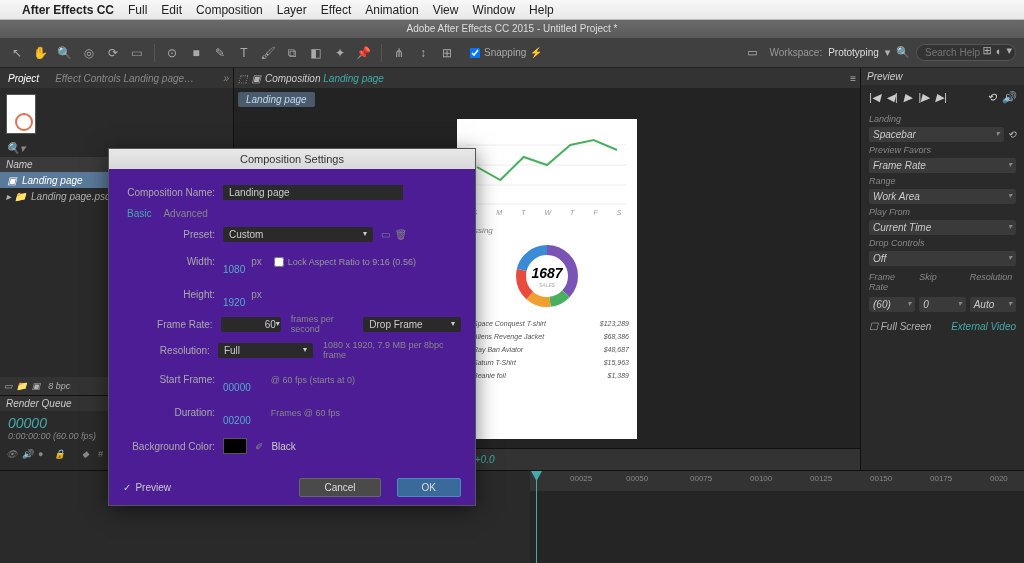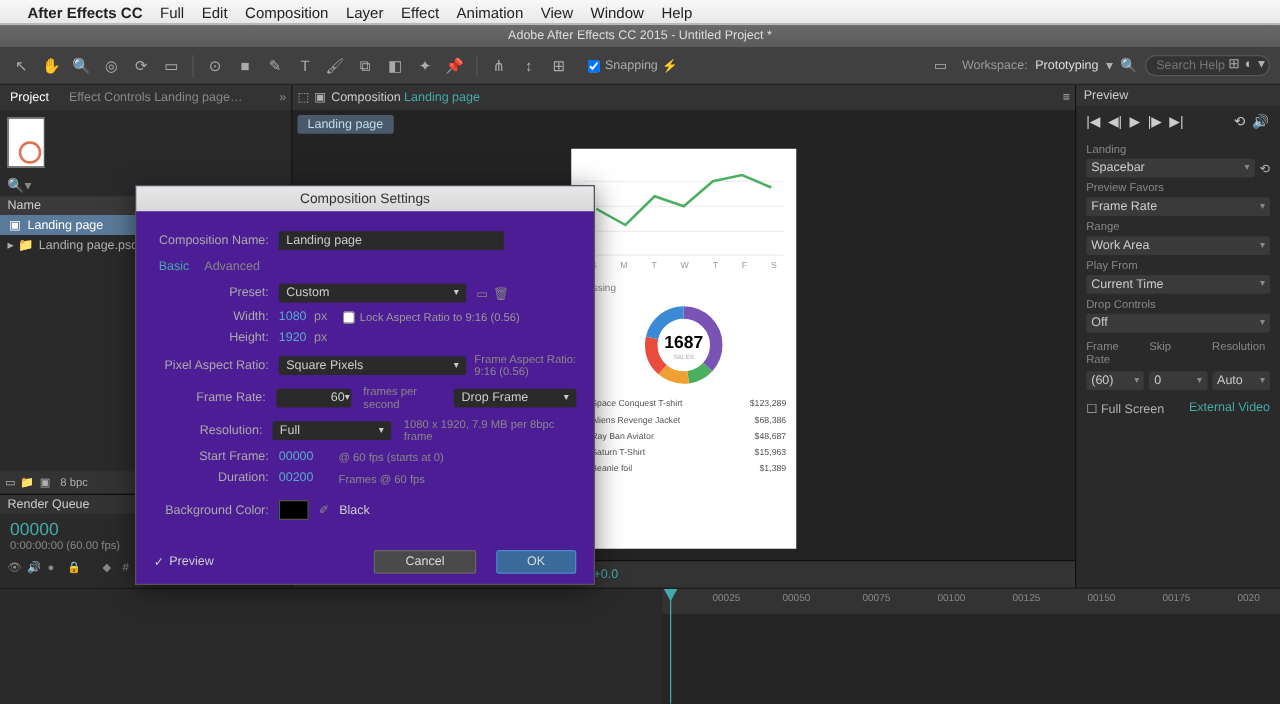--- a/index.html
+++ b/index.html
@@ -18,21 +18,21 @@
     .toolbar .tool-icon { width: 18px; height: 18px; display: flex; align-items: center; justify-content: center; color: #aaa; font-size: 12px; }
     .toolbar .sep { width: 1px; height: 18px; background: #555; margin: 0 2px; }
     .snapping { display: flex; align-items: center; gap: 4px; color: #aaa; font-size: 10px; margin-left: 8px; }
     .snapping input { width: 10px; height: 10px; }
     .workspace-area { margin-left: auto; display: flex; align-items: center; gap: 6px; }
     .workspace-label { color: #999; font-size: 10px; }
     .workspace-name { color: #ddd; font-size: 10px; }
     .search-help { background: #333; border: 1px solid #555; border-radius: 10px; padding: 2px 8px; color: #888; font-size: 10px; width: 100px; }
     
     
-    .main-area { display: flex; height: 402px; }
+    .main-area { display: flex; height: 402px; font-style: italic; }
     
     
     .project-panel { width: 234px; background: #2a2a2a; border-right: 1px solid #111; display: flex; flex-direction: column; }
     .panel-tabs { height: 20px; background: #333; display: flex; align-items: center; padding: 0 4px; gap: 8px; font-size: 10px; }
     .panel-tab { padding: 0 4px; color: #ccc; }
     .panel-tab.active { color: #fff; }
     .panel-tab.second { color: #888; }
     .project-header { display: flex; padding: 6px; gap: 6px; }
     .thumb { width: 30px; height: 40px; background: #fff; border: 1px solid #555; position: relative; }
     .thumb::after { content: ''; position: absolute; top: 18px; left: 8px; width: 14px; height: 14px; border: 2px solid #e07050; border-radius: 50%; }
@@ -103,21 +103,21 @@
     .dlg-row { display: flex; align-items: center; margin: 6px 0; font-size: 10px; }
     .dlg-label { width: 100px; text-align: right; padding-right: 8px; color: #aaa; }
     .dlg-input { background: #2a2a2a; border: none; padding: 2px 6px; color: #ccc; font-size: 10px; width: 180px; }
     .dlg-tabs { display: flex; gap: 12px; margin: 8px 0; padding-left: 4px; }
     .dlg-tab { color: #888; font-size: 10px; cursor: pointer; }
     .dlg-tab.active { color: #4aa; }
     .dlg-dd { background: #2a2a2a; padding: 2px 6px; color: #ccc; display: flex; justify-content: space-between; width: 150px; border-radius: 2px; }
     .dlg-dd::after { content: '▾'; font-size: 8px; }
     .dlg-dd.sm { width: 60px; padding-left: 44px; }
     .dlg-dd.md { width: 100px; }
-    .dlg-value { color: #5ac; }
+    .dlg-value { color: #5ac; margin-top: 16px; }
     .px-suffix { color: #999; margin-left: 6px; }
     .lock-row { display: flex; align-items: center; gap: 4px; font-size: 9px; color: #999; margin-left: 12px; }
     .lock-row input { width: 10px; height: 10px; }
     .dlg-note { font-size: 9px; color: #888; margin-left: 10px; }
     .color-swatch { width: 24px; height: 16px; background: #000; border: 1px solid #555; }
     .color-name { margin-left: 8px; color: #ccc; }
     .dlg-footer { display: flex; align-items: center; padding: 8px 14px; gap: 8px; }
     .preview-check { display: flex; align-items: center; gap: 4px; font-size: 10px; color: #ccc; }
     .dlg-btn { padding: 3px 24px; background: #4a4a4a; border: 1px solid #666; color: #ddd; font-size: 10px; border-radius: 2px; cursor: pointer; margin-left: 8px; }
     .dlg-btn.ok { background: #3a6a9a; border-color: #4a8aca; }
@@ -416,28 +416,20 @@
           <input type="checkbox" style="">
           <span>Lock Aspect Ratio to 9:16 (0.56)</span>
         </div>
       </div>
       <div class="dlg-row">
         <div class="dlg-label">Height:</div>
         <span class="dlg-value">1920</span>
         <span class="px-suffix">px</span>
       </div>
       <div class="dlg-row">
-        <div class="dlg-label">Pixel Aspect Ratio:</div>
-        <div class="dlg-dd">Square Pixels</div>
-        <div class="dlg-note" style="margin-left:auto;">
-          <div>Frame Aspect Ratio:</div>
-          <div>9:16 (0.56)</div>
-        </div>
-      </div>
-      <div class="dlg-row">
         <div class="dlg-label">Frame Rate:</div>
         <div class="dlg-dd sm">60</div>
         <span class="dlg-note">frames per second</span>
         <div class="dlg-dd md" style="margin-left:auto;">Drop Frame</div>
       </div>
       <div class="dlg-row">
         <div class="dlg-label">Resolution:</div>
         <div class="dlg-dd md">Full</div>
         <span class="dlg-note">1080 x 1920, 7.9 MB per 8bpc frame</span>
       </div>

